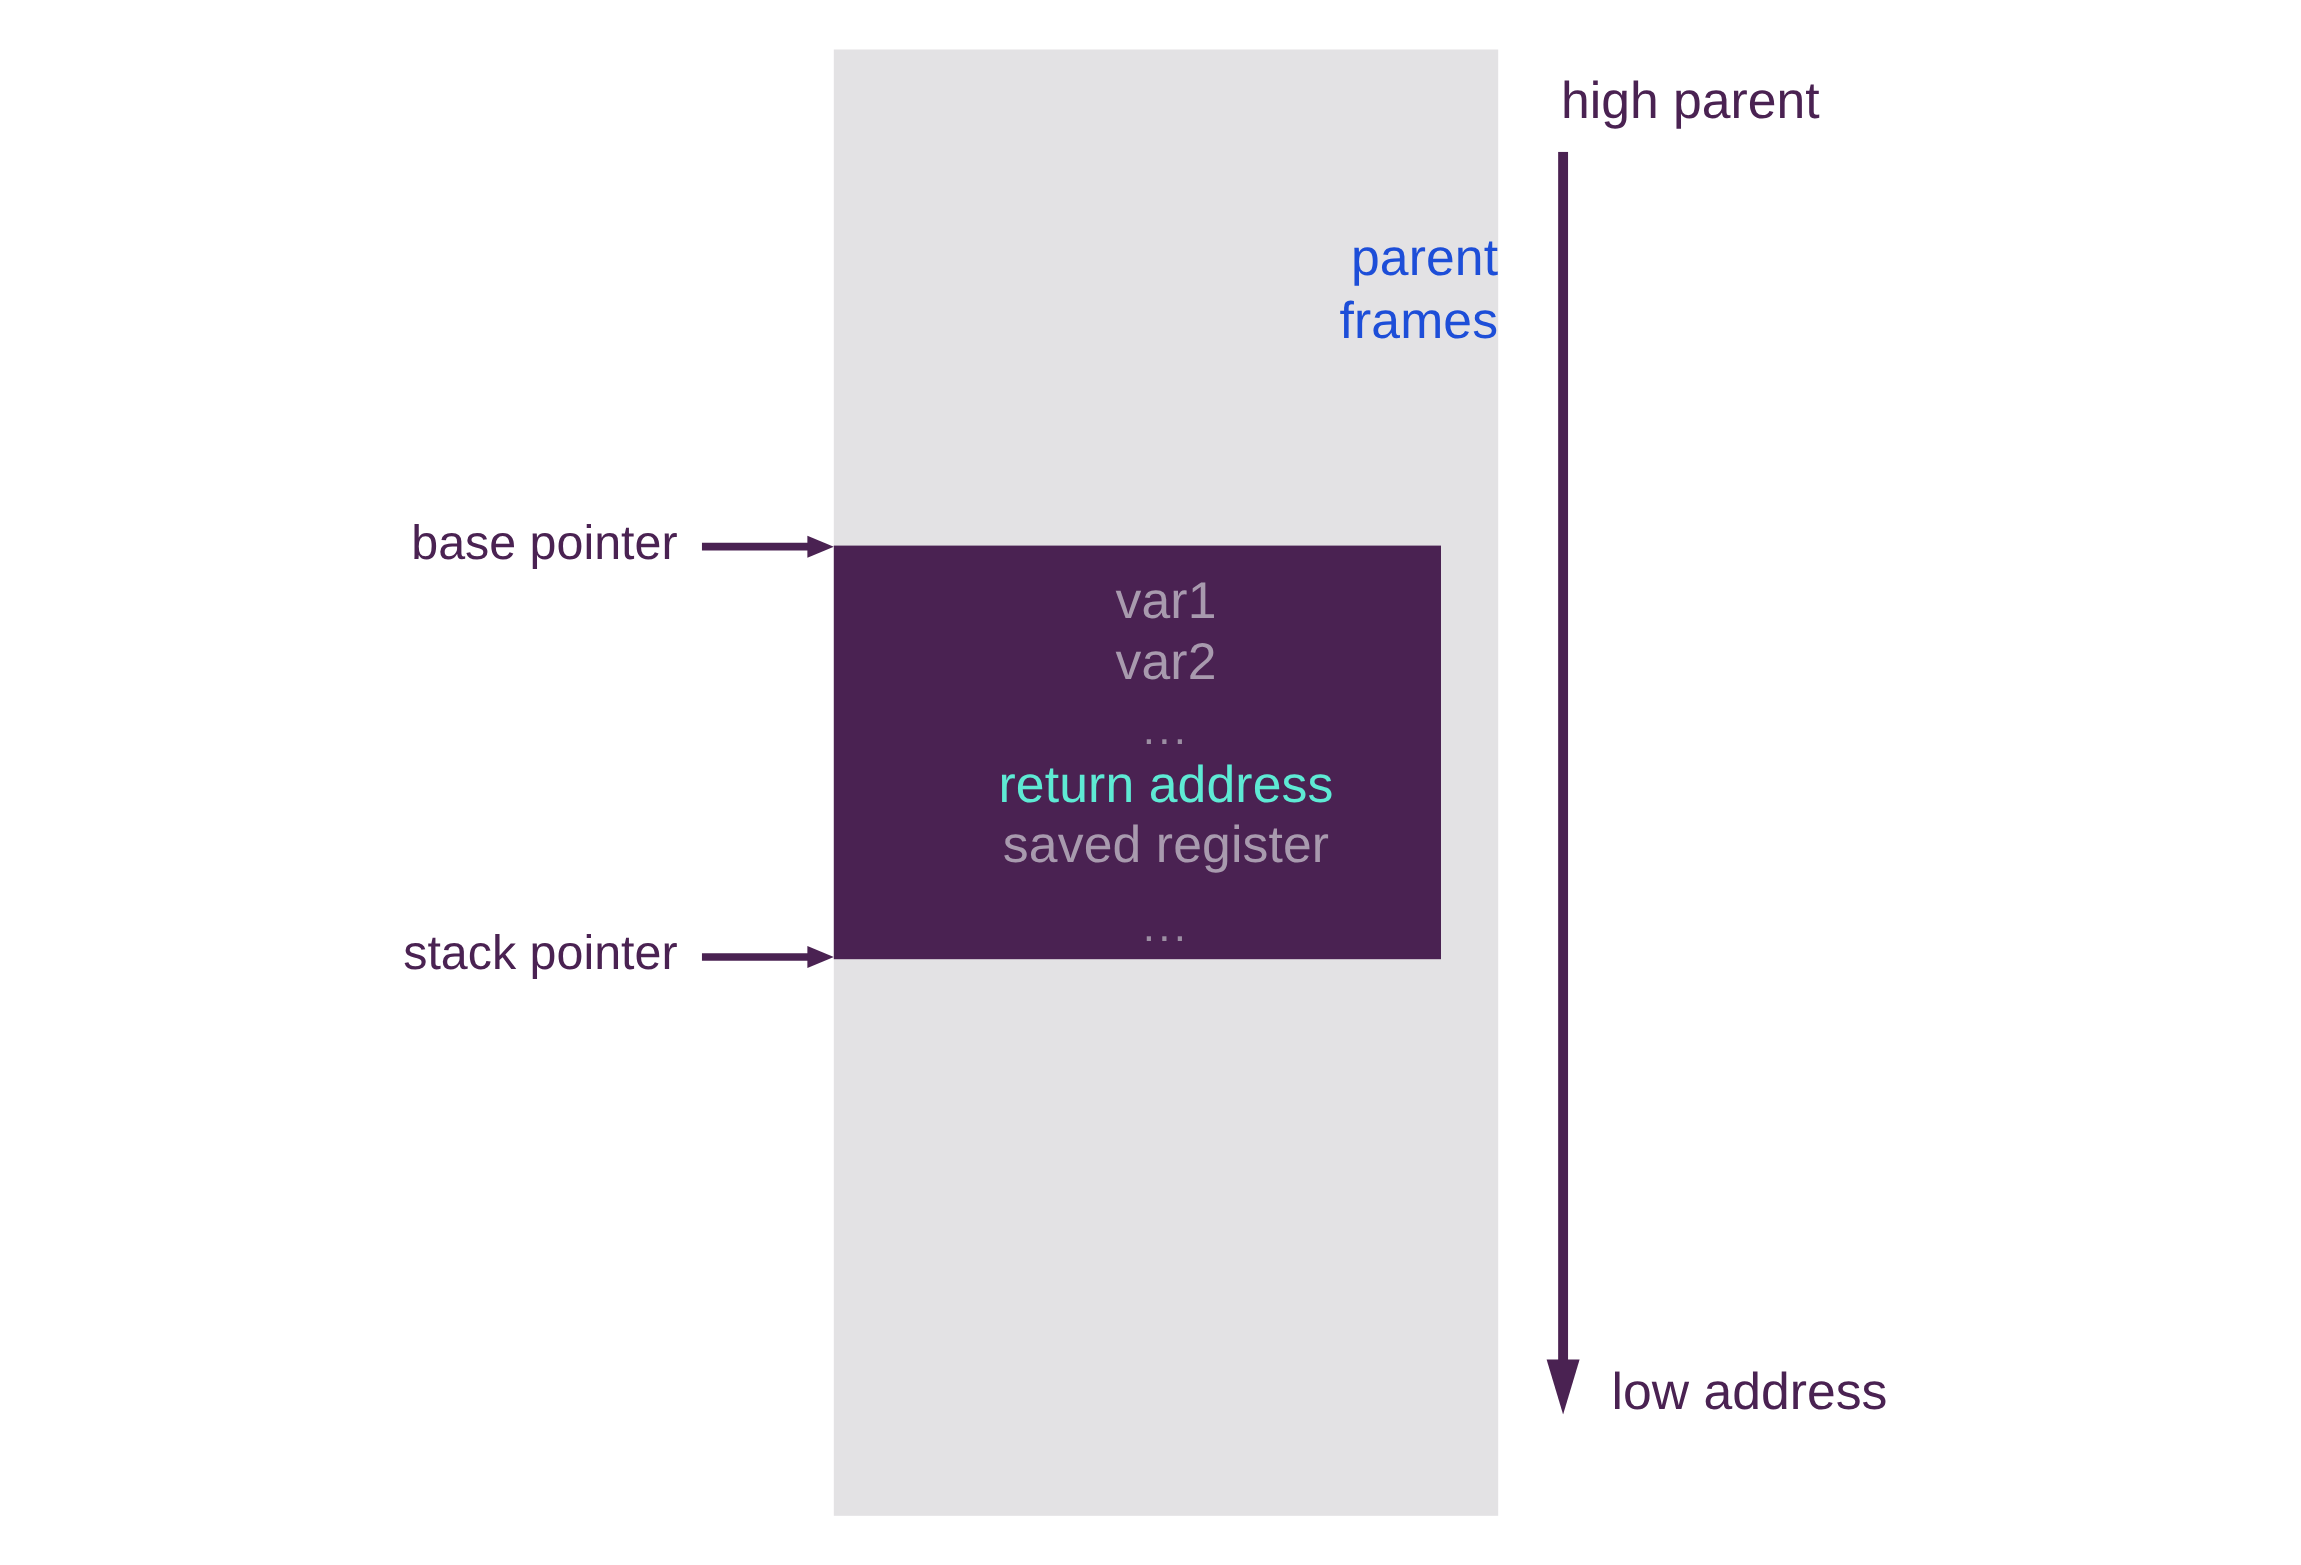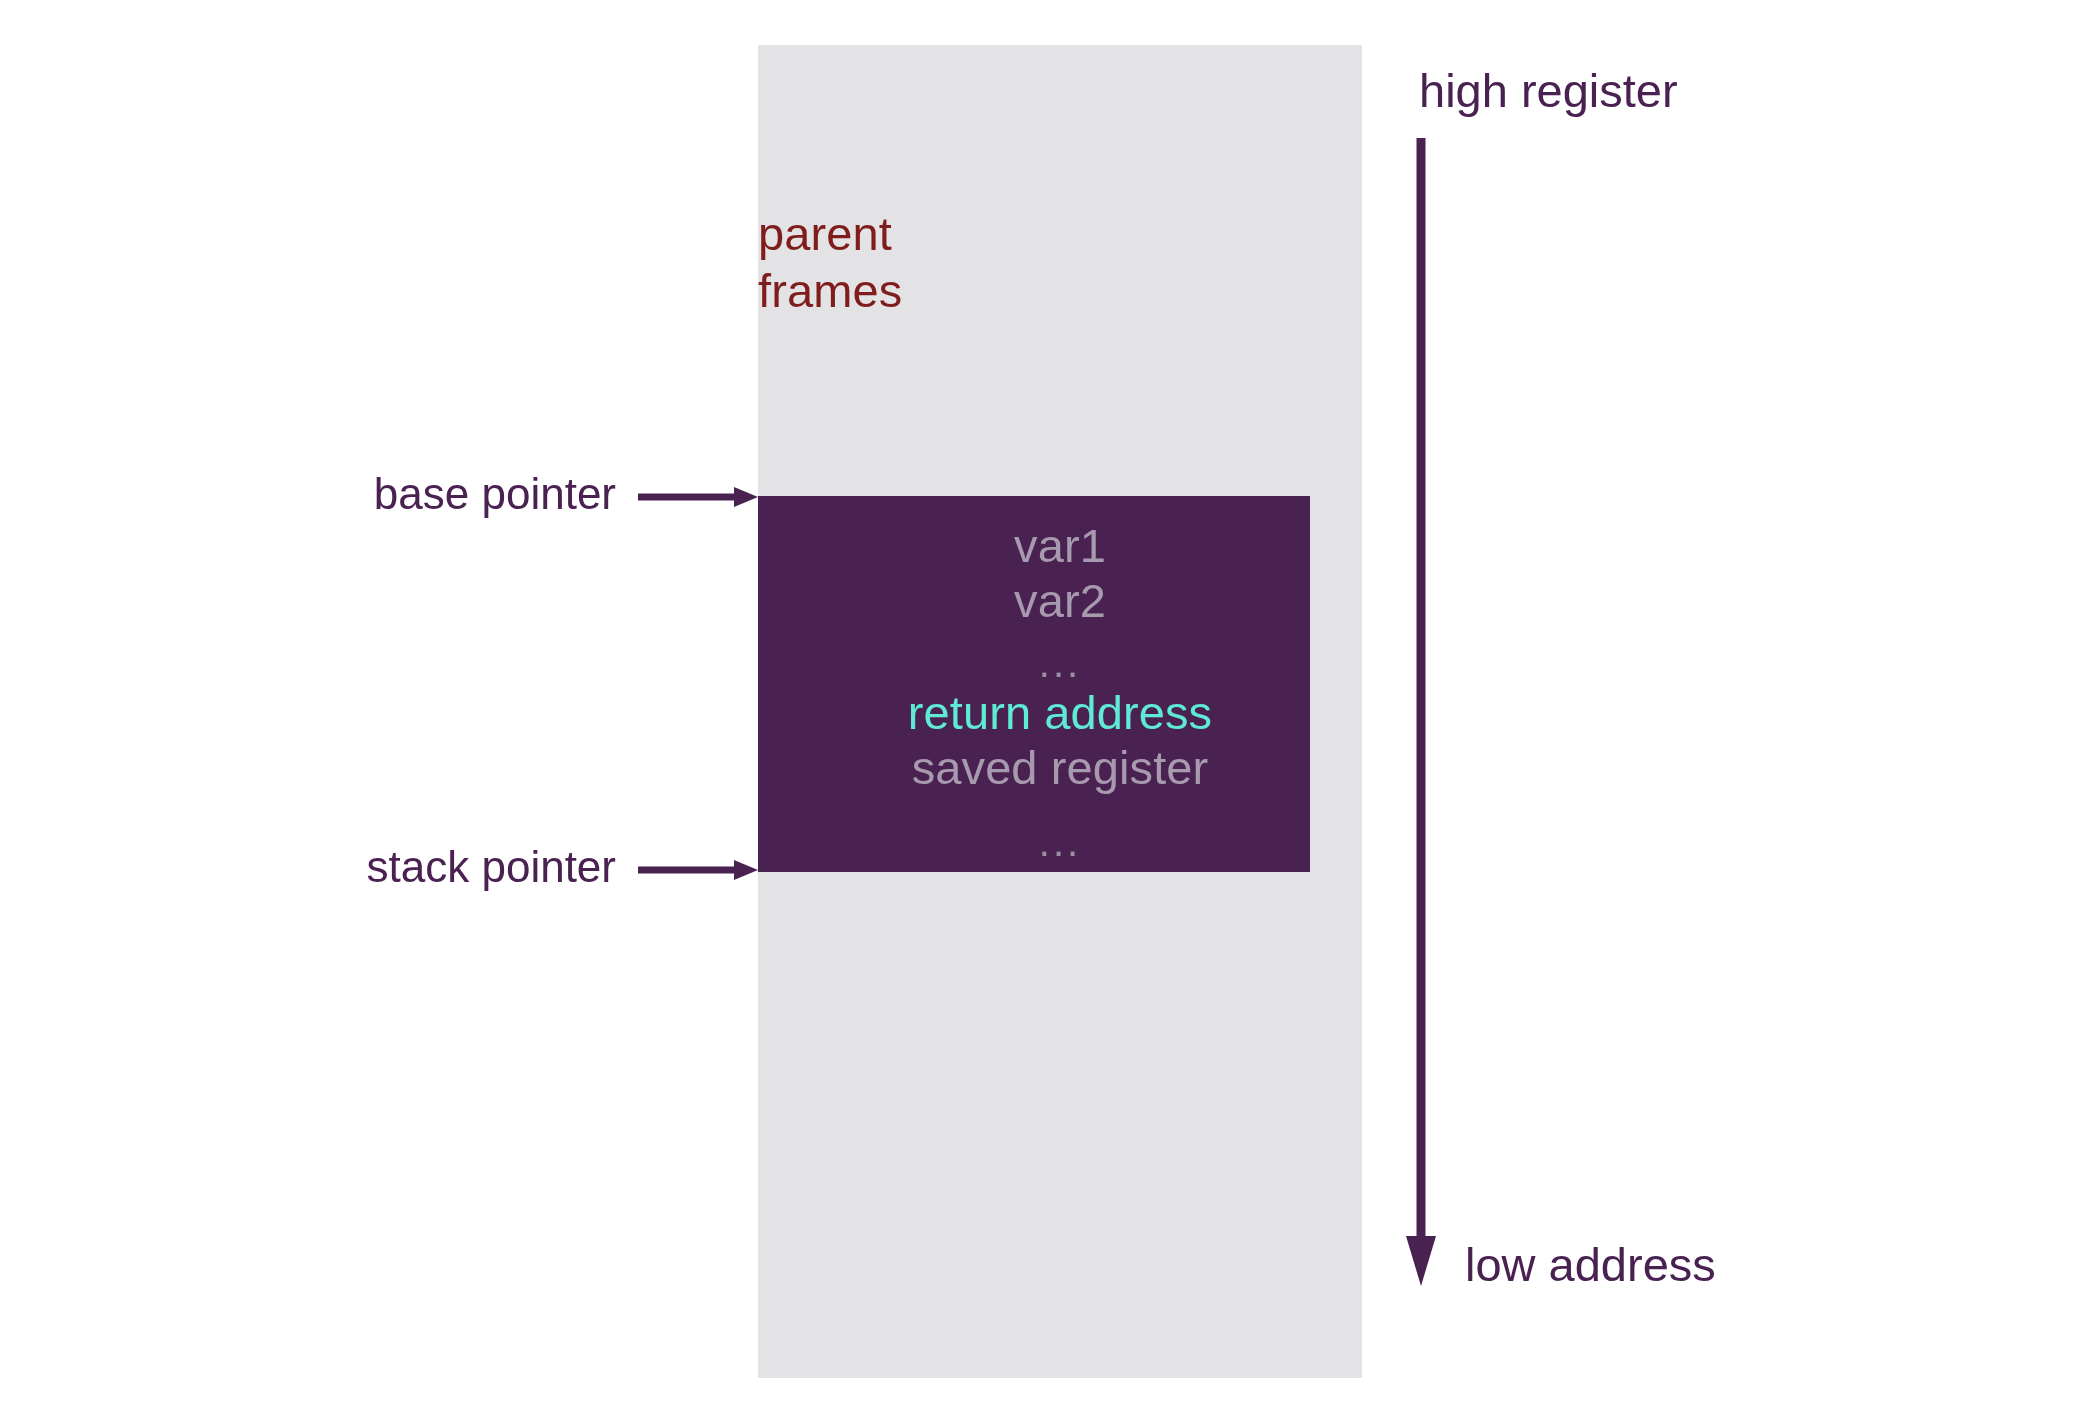--- a/index.html
+++ b/index.html
@@ -25,22 +25,22 @@
     top: 45px;
     width: 604px;
     height: 1333px;
     background: #e3e2e4;
   }
   .parent-frames {
     position: absolute;
     left: 0;
     top: 160px;
     width: 604px;
-    text-align: left;
-    color: #7f1d1d;
+    text-align: right;
+    color: #1d4ed8;
     font-size: 47px;
     line-height: 1.22;
     font-weight: 400;
     letter-spacing: 0.1px;
     white-space: pre-line;
   }
   .current-frame {
     position: absolute;
     left: 758px;
     top: 496px;
@@ -150,21 +150,21 @@
     <line x1="0" y1="11" x2="100" y2="11" stroke="#4a2252" stroke-width="7"></line>
     <polygon points="96,1 120,11 96,21" fill="#4a2252"></polygon>
   </svg>
 
   <div class="pointer-label" id="stack-pointer-label">stack pointer</div>
   <svg class="pointer-arrow" id="stack-pointer-arrow" viewBox="0 0 120 22">
     <line x1="0" y1="11" x2="100" y2="11" stroke="#4a2252" stroke-width="7"></line>
     <polygon points="96,1 120,11 96,21" fill="#4a2252"></polygon>
   </svg>
 
-  <div class="address-label" id="high-address-label">high register</div>
+  <div class="address-label" id="high-address-label">high parent</div>
 
   <svg id="address-axis-arrow" viewBox="0 0 46 1148" preserveAspectRatio="none">
     <line x1="23" y1="0" x2="23" y2="1108" stroke="#4a2252" stroke-width="9"></line>
     <polygon points="8,1098 38,1098 23,1148" fill="#4a2252"></polygon>
   </svg>
 
   <div class="address-label" id="low-address-label">low address</div>
 
 </div>
 

